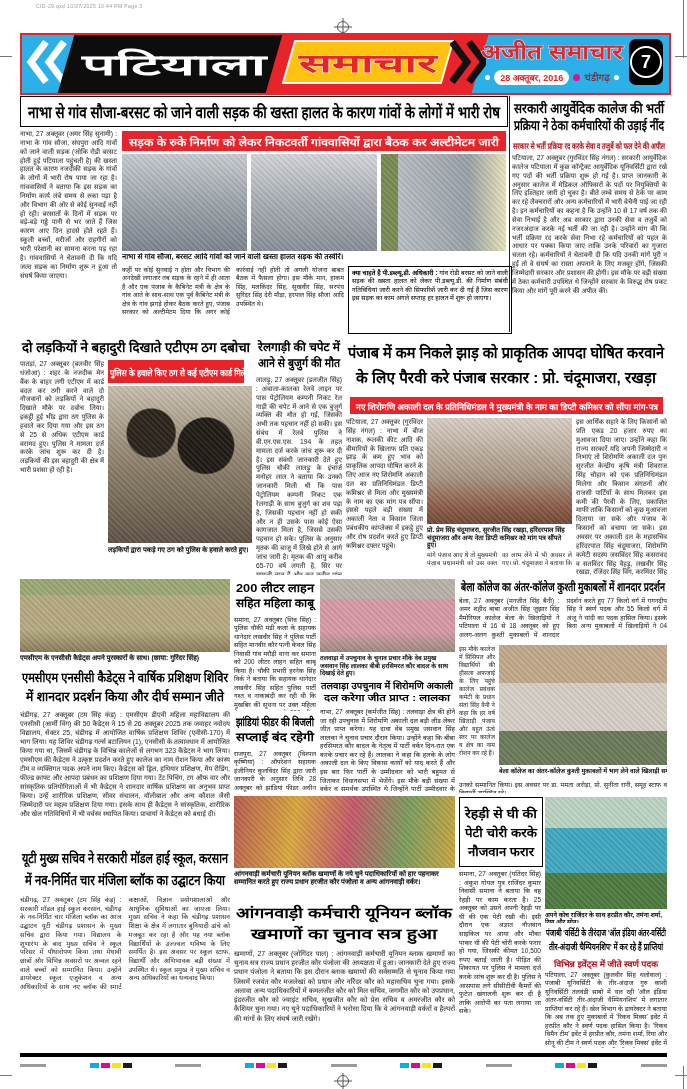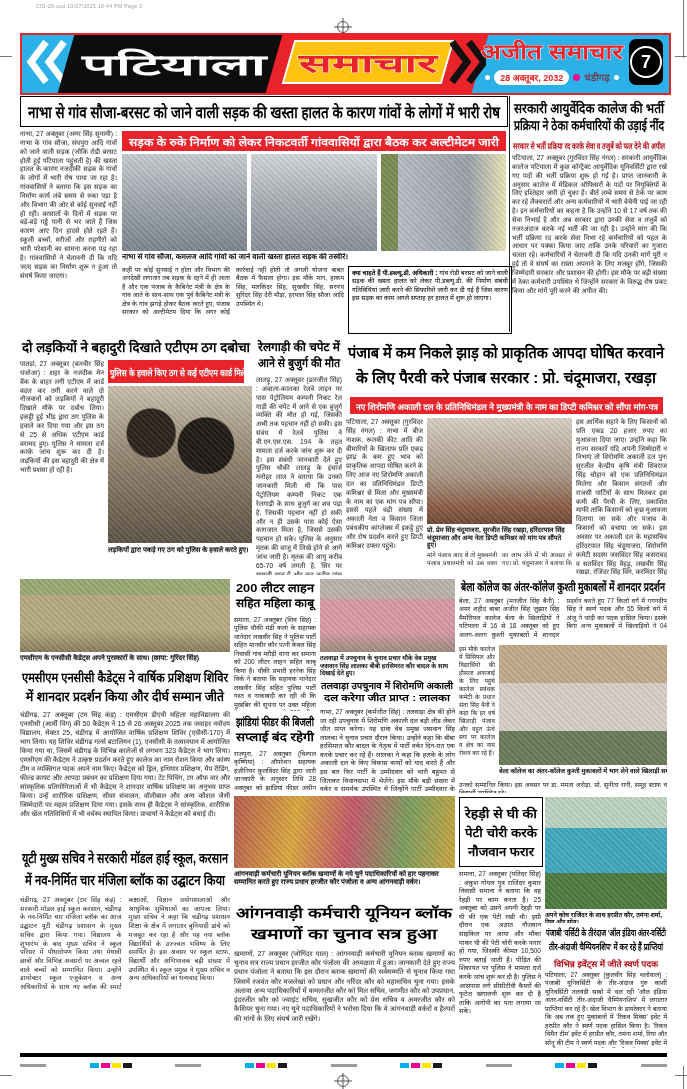--- a/index.html
+++ b/index.html
@@ -69,21 +69,21 @@
   </svg>
   <svg class="abs" style="left:428px;top:5px;" width="36" height="44">
     <polyline points="2,2 17,22 2,42" fill="none" stroke="#111" stroke-width="7"></polyline>
     <polyline points="19,2 34,22 19,42" fill="none" stroke="#111" stroke-width="7"></polyline>
   </svg>
   <svg class="fit abs" style="left:455px;top:3px;" width="150" height="27">
     <text x="75" y="21" text-anchor="middle" textLength="142" lengthAdjust="spacingAndGlyphs" font-size="21" font-weight="bold" fill="#e8232a" stroke="#ffffff" stroke-width="0.8" paint-order="stroke">अजीत समाचार</text>
   </svg>
   <div class="abs" style="left:452px;top:33px;width:156px;height:18px;display:flex;align-items:center;justify-content:center;gap:4px;">
     <span style="width:5px;height:5px;border-radius:50%;background:#fff;display:block;"></span>
-    <span style="background:#fff;border-radius:8px;padding:1px 6px;color:#e8232a;font-size:9px;font-weight:bold;white-space:nowrap;">28 अक्तूबर, 2032</span>
+    <span style="background:#fff;border-radius:8px;padding:1px 6px;color:#e8232a;font-size:9px;font-weight:bold;white-space:nowrap;">28 अक्तूबर, 2016</span>
     <span style="width:7px;height:7px;border-radius:50%;background:#ec0c8c;display:block;"></span>
     <span style="color:#8b0e14;font-size:10px;font-weight:normal;white-space:nowrap;">चंडीगढ़</span>
     <span style="width:5px;height:5px;border-radius:50%;background:#fff;display:block;"></span>
   </div>
   <div class="abs" style="left:607px;top:4px;width:34px;height:46px;background:#000;border-radius:7px;display:flex;align-items:center;justify-content:center;">
     <div style="width:28px;height:28px;border:2px solid #fff;border-radius:50%;display:flex;align-items:center;justify-content:center;color:#fff;font-size:18px;font-weight:bold;">7</div>
   </div>
 </div>
 
 <div class="abs hairline" style="left:509px;top:96px;width:1px;height:236px;"></div>
@@ -96,21 +96,21 @@
 <div class="abs red-banner" style="left:122px;top:131px;width:384px;height:20px;">
   <svg class="fit" width="378" height="16">
       <text x="189" y="12.5" text-anchor="middle" textLength="370" lengthAdjust="spacingAndGlyphs" font-size="11" font-weight="bold" fill="#fff">सड़क के रुके निर्माण को लेकर निकटवर्ती गांववासियों द्वारा बैठक कर अल्टीमेटम जारी</text>
     </svg>
 </div>
 <div class="abs" style="left:122px;top:154px;width:384px;height:97px;display:flex;gap:4px;">
   <div class="photo ph-road1" style="position:relative;flex:1;"></div>
   <div class="photo ph-road2" style="position:relative;flex:1;"></div>
   <div class="photo ph-road3" style="position:relative;flex:1;"></div>
 </div>
-<div class="abs caption" style="left:122px;top:253px;width:384px;height:10px;white-space:nowrap;font-size:7.5px;">नाभा से गांव सौजा, कमलज आदि गांवों को जाने वाली खस्ता हालत सड़क की तस्वीरें।</div>
+<div class="abs caption" style="left:122px;top:253px;width:384px;height:10px;white-space:nowrap;font-size:7.5px;">नाभा से गांव सौजा, बरसट आदि गांवों को जाने वाली खस्ता हालत सड़क की तस्वीरें।</div>
 <div class="abs body-text" style="left:122px;top:266px;width:222px;height:66px;columns:2;column-gap:6px;font-size:6.4px;">कहीं पर कोई सुनवाई न होता और विभाग की अनदेखी लगातार तब सड़क के रहने में ही आता है और एक पंजाब के कैबिनेट मंत्री के क्षेत्र के गांव आते के साथ-साथ एक पूर्व कैबिनेट मंत्री के क्षेत्र के गांव झगड़े होकर बैठक करते हुए, पंजाब सरकार को अल्टीमेटम दिया कि अगर कोई कार्रवाई नहीं होती तो अगली योजना बाबत बैठक में फैसला होगा। इस मौके मान, हाकम सिंह, मलकिंदर सिंह, सुखवीर सिंह, सरपंच सुरिंदर सिंह देरी मौड़ा, हरपाल सिंह सौजा आदि उपस्थित थे।</div>
 <div class="abs box" style="left:348px;top:266px;width:156px;height:62px;padding:2px 3px;font-size:6.4px;line-height:1.3;text-align:justify;overflow:hidden;">
   <span style="font-weight:bold;">क्या चाहते हैं पी.डब्ल्यू.डी. अधिकारी : </span><span>गांव रोडी बरसट को जाने वाली सड़क की खस्ता हालत को लेकर पी.डब्ल्यू.डी. की निर्माण संबंधी गतिविधियां जारी करने की सिफारिशें जारी कर दी गई हैं जिस कारण इस सड़क का काम अगले सप्ताह हर हालत में शुरू हो जाएगा।</span>
 </div>
 
 <svg class="fit abs" style="left:512px;top:98px;" width="155" height="38">
   <text x="77" y="15" text-anchor="middle" textLength="150" lengthAdjust="spacingAndGlyphs" font-size="13.5" font-weight="bold" fill="#000">सरकारी आयुर्वेदिक कालेज की भर्ती</text>
   <text x="77" y="32" text-anchor="middle" textLength="150" lengthAdjust="spacingAndGlyphs" font-size="13.5" font-weight="bold" fill="#000">प्रक्रिया ने ठेका कर्मचारियों की उड़ाई नींद</text>
 </svg>
 <svg class="fit abs" style="left:512px;top:139px;" width="155" height="12">

